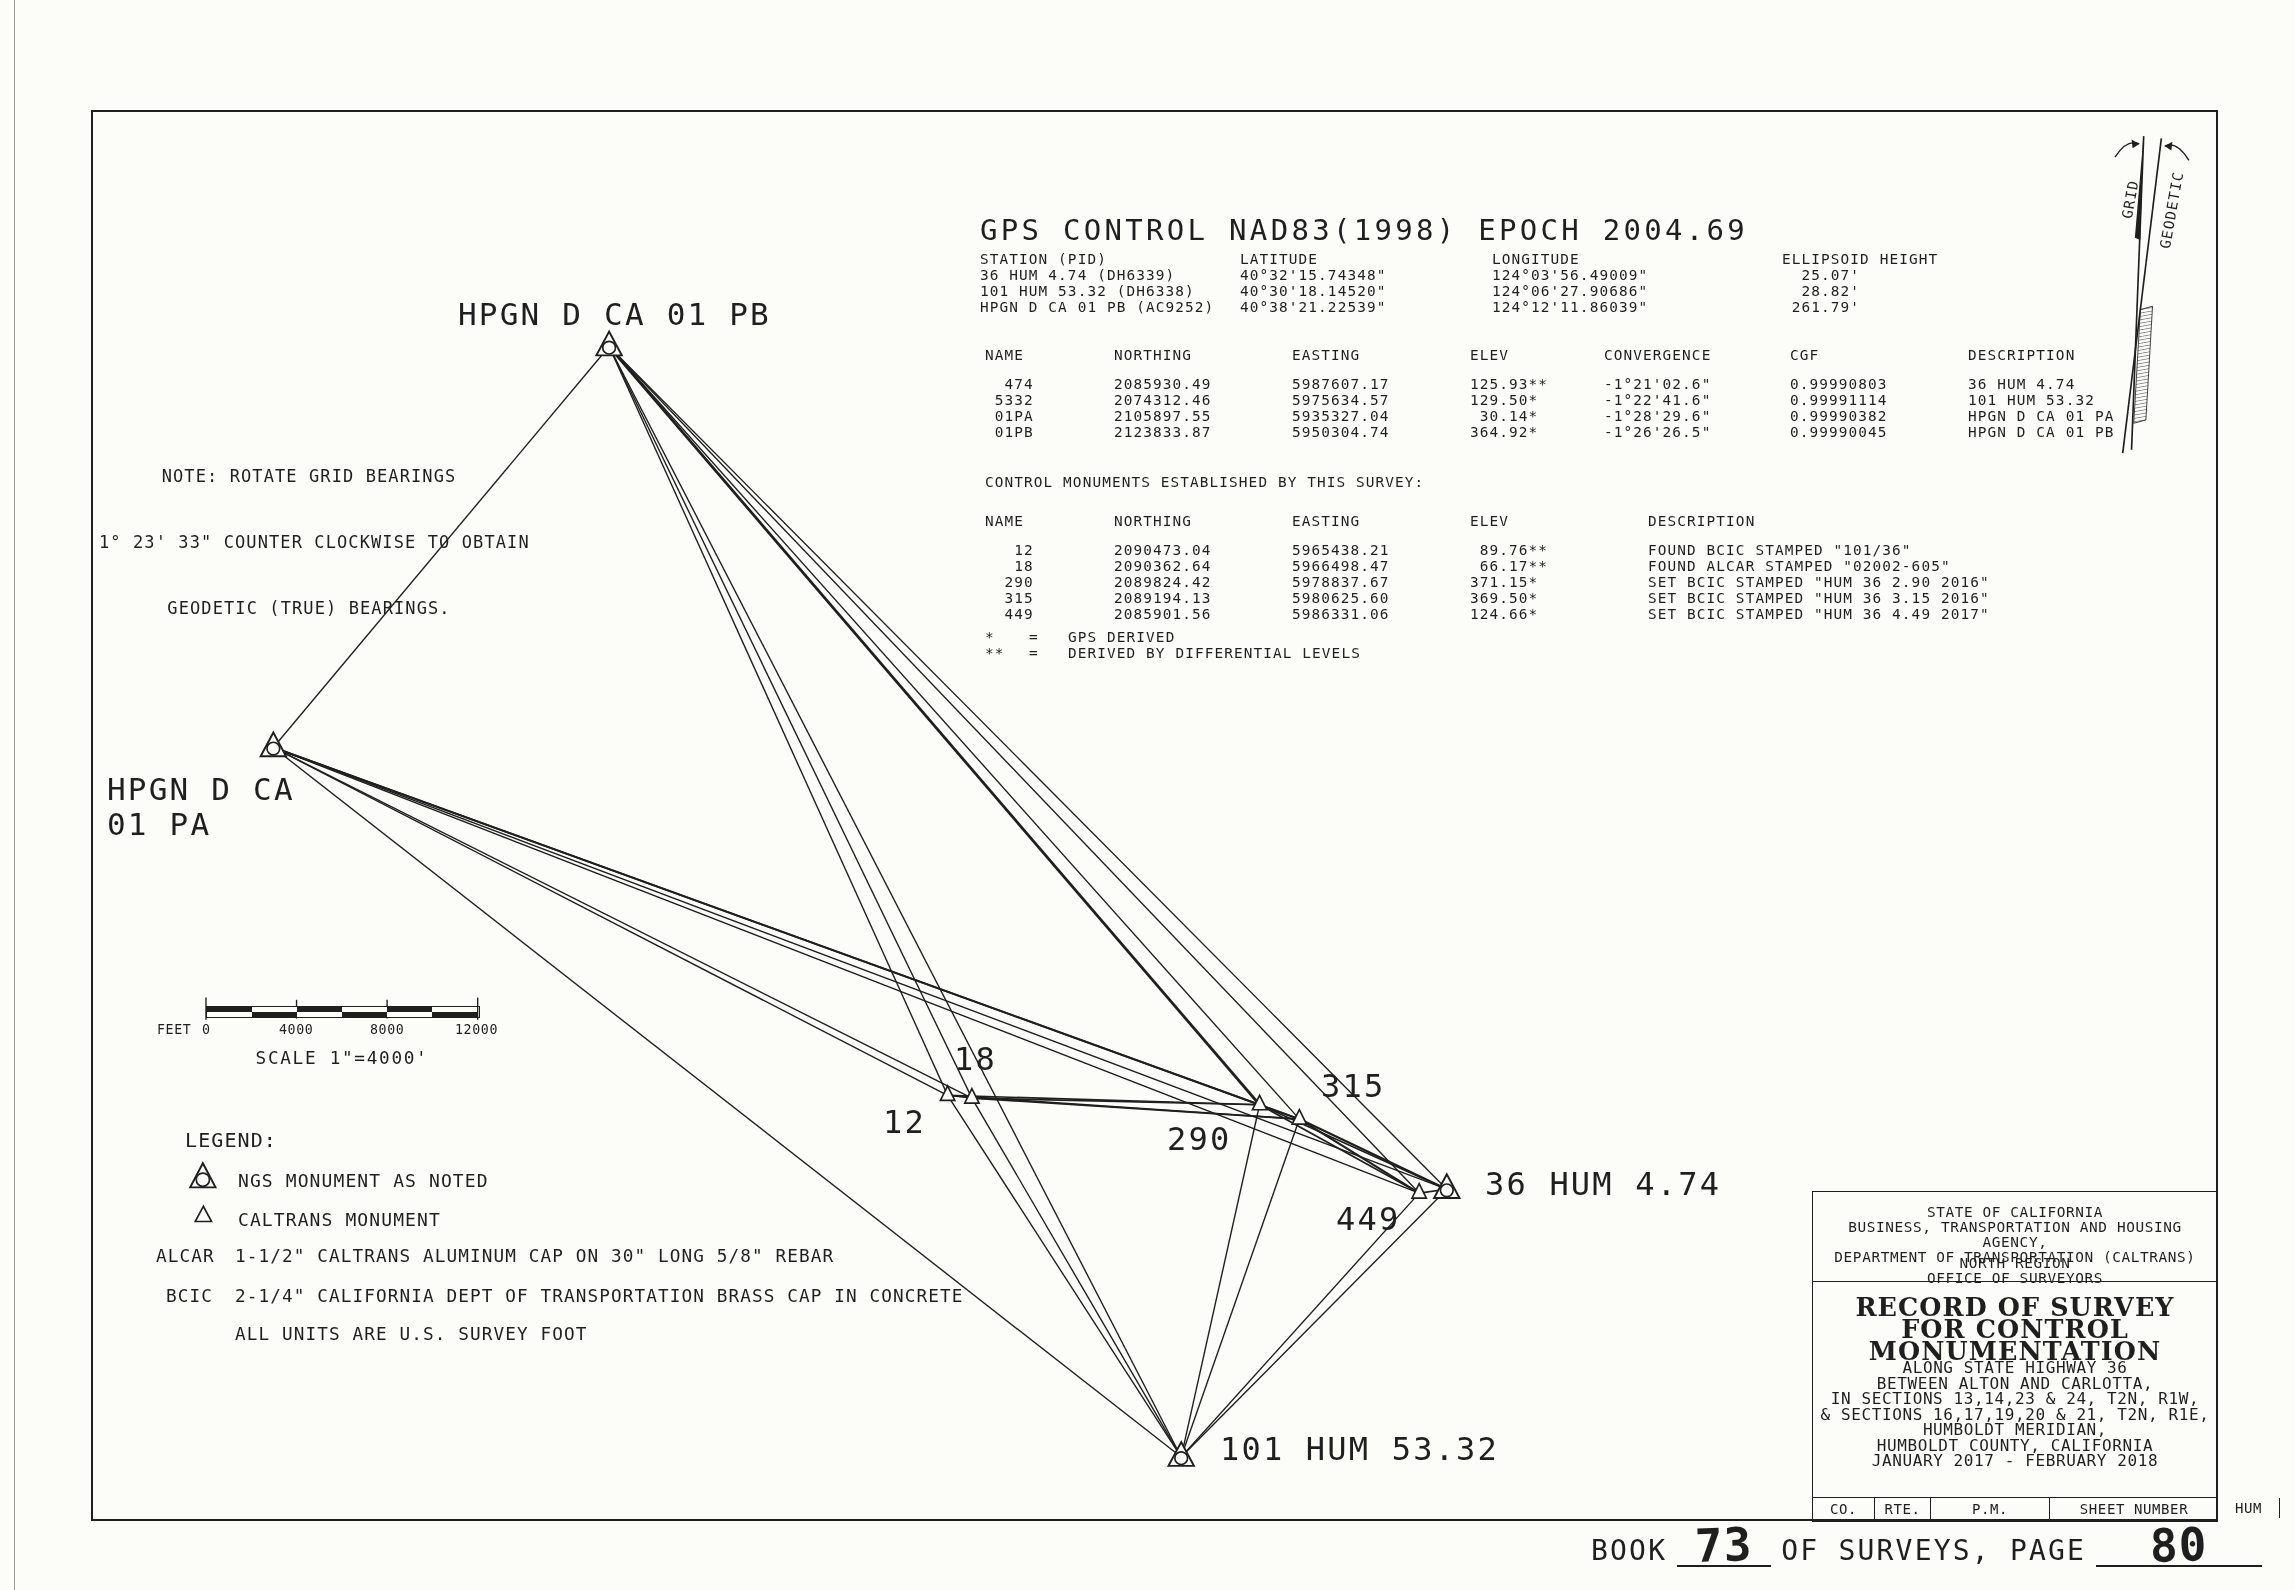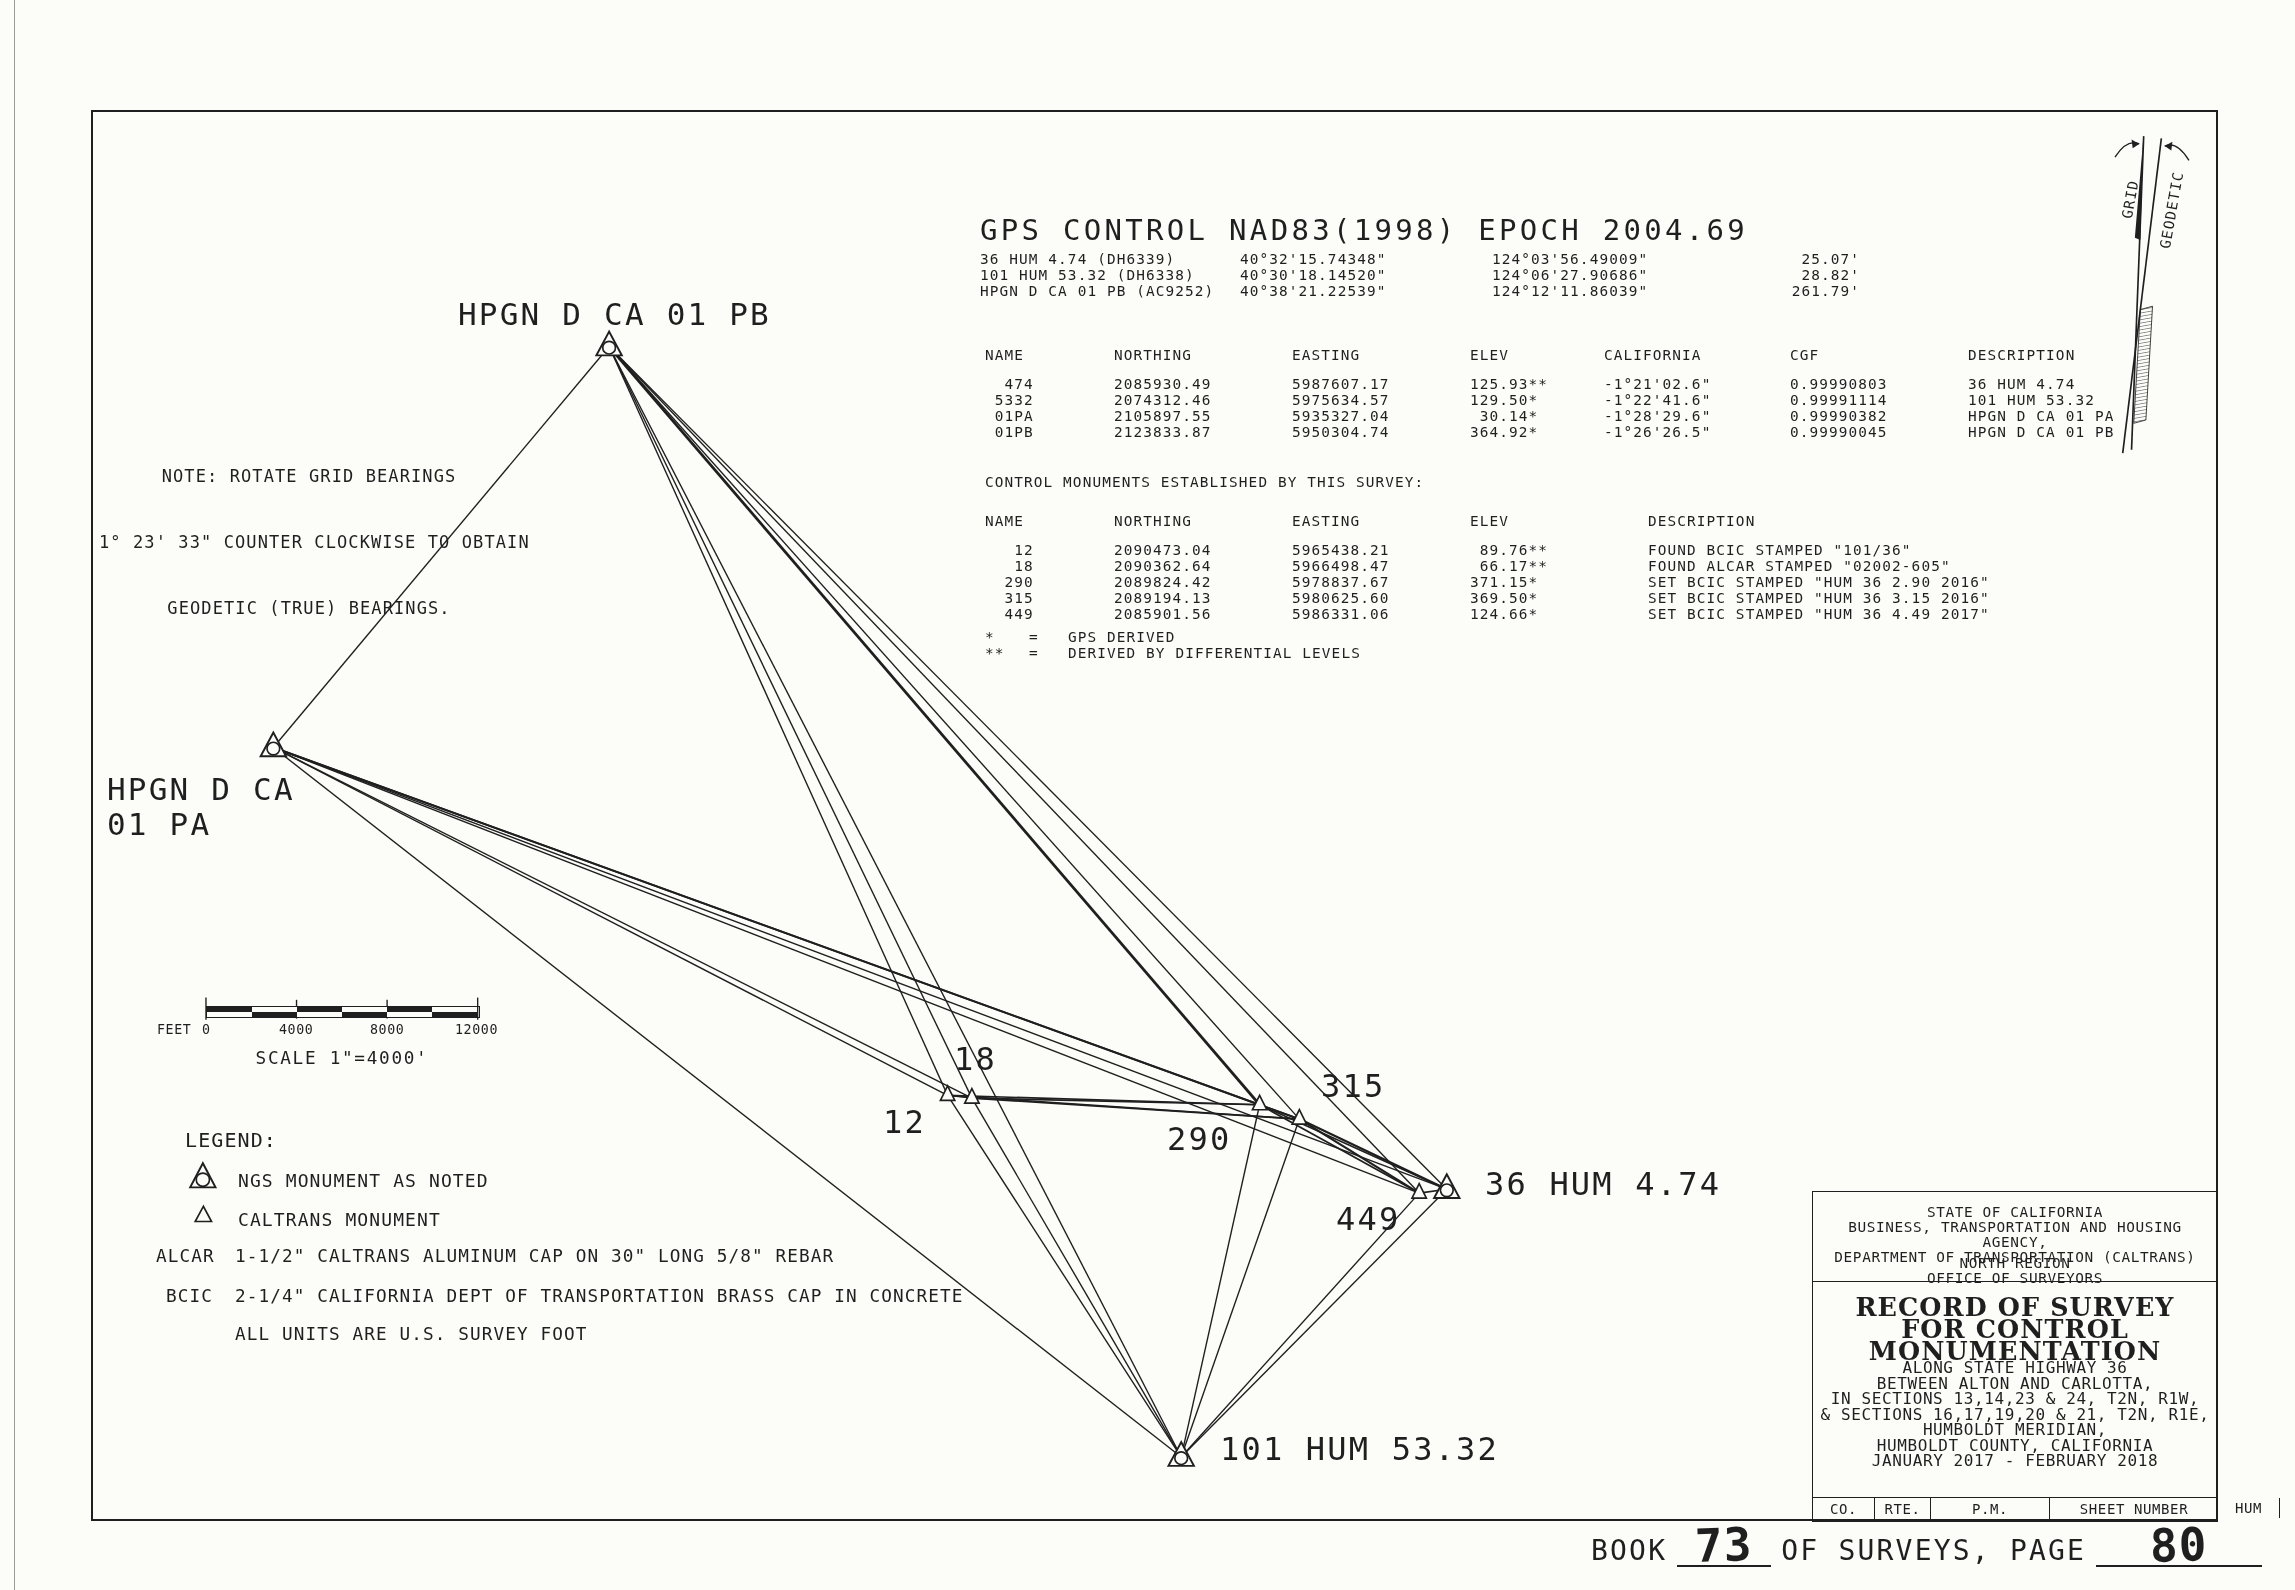--- a/index.html
+++ b/index.html
@@ -157,20 +157,26 @@
       <line x1="537" y1="1810" x2="537" y2="1844"></line>
       <line x1="701" y1="1810" x2="701" y2="1844"></line>
       <line x1="865" y1="1806" x2="865" y2="1846"></line>
     </g>
   </svg>
 
   <div class="txt gps-title" style="left:980px;top:213px;">GPS CONTROL NAD83(1998) EPOCH 2004.69</div>
 
   <div class="dtable" style="left:980px;top:251px;">
       <div class="tr">
+        <span class="td" style="width: 260px;">STATION (PID)</span>
+        <span class="td" style="width: 252px;">LATITUDE</span>
+        <span class="td" style="width: 290px;">LONGITUDE</span>
+        <span class="td" style="width: 177px;">ELLIPSOID HEIGHT</span>
+      </div>
+      <div class="tr">
         <span class="td" style="width: 260px;">36 HUM 4.74 (DH6339)</span>
         <span class="td" style="width: 252px;">40°32'15.74348"</span>
         <span class="td" style="width: 290px;">124°03'56.49009"</span>
         <span class="td" style="width: 177px;">  25.07'</span>
       </div>
       <div class="tr">
         <span class="td" style="width: 260px;">101 HUM 53.32 (DH6338)</span>
         <span class="td" style="width: 252px;">40°30'18.14520"</span>
         <span class="td" style="width: 290px;">124°06'27.90686"</span>
         <span class="td" style="width: 177px;">  28.82'</span>
@@ -182,21 +188,21 @@
         <span class="td" style="width: 177px;"> 261.79'</span>
       </div>
     </div>
 
   <div class="dtable" style="left:985px;top:347px;">
       <div class="tr">
         <span class="td" style="width: 129px;">NAME</span>
         <span class="td" style="width: 178px;">NORTHING</span>
         <span class="td" style="width: 178px;">EASTING</span>
         <span class="td" style="width: 134px;">ELEV</span>
-        <span class="td" style="width: 186px;">CALIFORNIA</span>
+        <span class="td" style="width: 186px;">CONVERGENCE</span>
         <span class="td" style="width: 178px;">CGF</span>
         <span class="td" style="width: 287px;">DESCRIPTION</span>
       </div>
       <div class="hdr-gap"></div>
       <div class="tr">
         <span class="td" style="width: 129px;">  474</span>
         <span class="td" style="width: 178px;">2085930.49</span>
         <span class="td" style="width: 178px;">5987607.17</span>
         <span class="td" style="width: 134px;">125.93**</span>
         <span class="td" style="width: 186px;">-1°21'02.6"</span>

